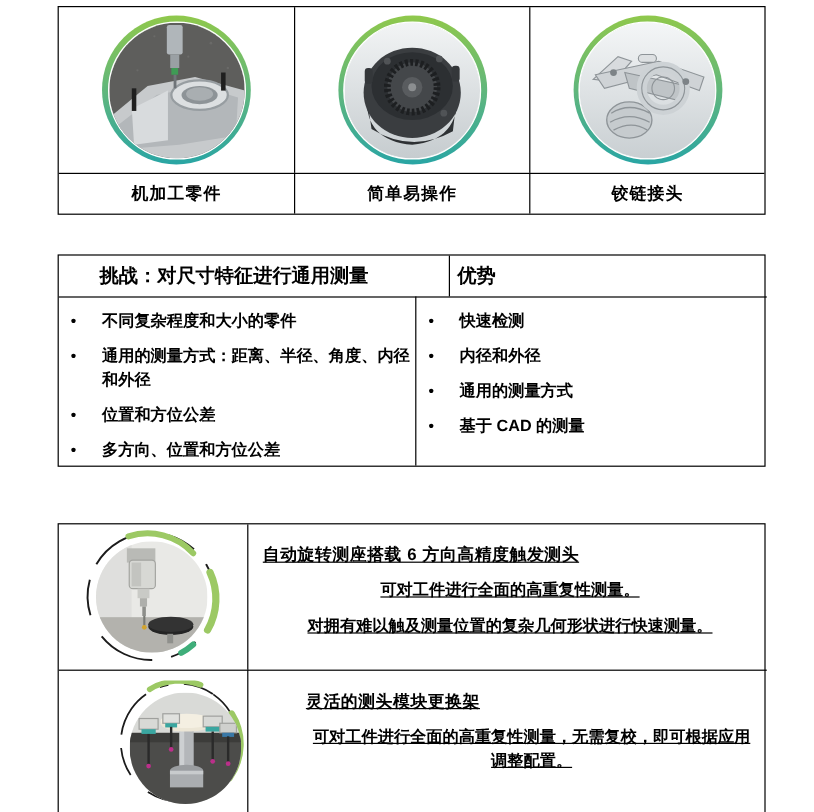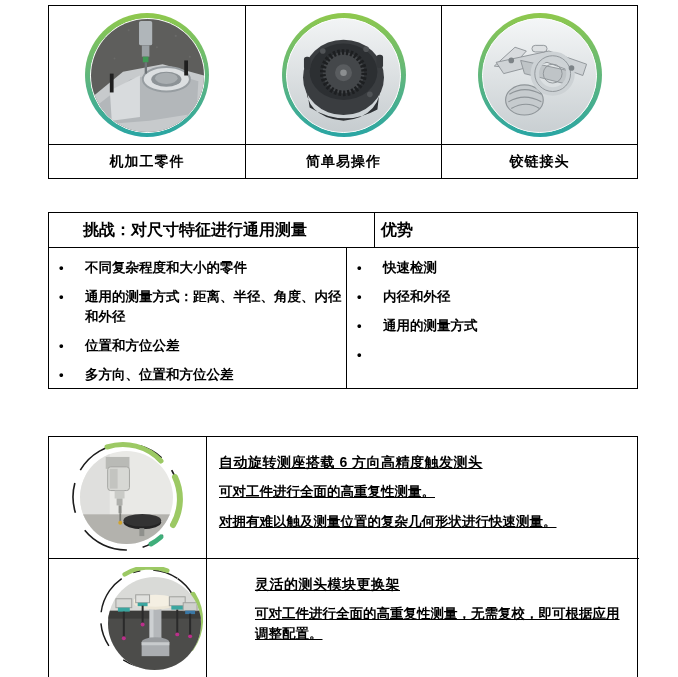--- a/index.html
+++ b/index.html
@@ -36,21 +36,21 @@
   .blist { list-style: none; }
   .blist li { display: flex; font-size: 13.5px; font-weight: 600; line-height: 20px; margin-bottom: 9px; }
   .bullet-mark { flex: 0 0 28px; padding-left: 2px; font-size: 13px; line-height: 20px; }
 
   
   .t3 { top: 436px; grid-template-columns: 157px 433px; grid-template-rows: 121px 131px; text-decoration: underline; }
   .t3 .icell { display: flex; align-items: center; justify-content: center; }
   .t3 .tcell { border-left: 1px solid #000; padding: 17px 8px 0 12px; }
   .t3 .row2 { border-top: 1px solid #000; padding-left: 48px; }
   .feat-title { font-size: 14px; font-weight: 800; margin-bottom: 10px; letter-spacing: .5px; }
-  .feat-line { font-size: 13.5px; font-weight: 600; line-height: 20px; margin-bottom: 10px; }
+  .feat-line { font-size: 13.5px; font-weight: 600; line-height: 20px; margin-bottom: 10px; text-align: center; }
 
   .arcwrap { position: relative; width: 118px; height: 114px; }
   .arcwrap .arcs { position: absolute; inset: 0; }
   .arcwrap .photo {
     position: absolute; left: 11px; top: 10px; width: 93px; height: 93px;
     border-radius: 50%; overflow: hidden;
   }
   .arcwrap .photo svg { display: block; width: 100%; height: 100%; }
 </style>
 </head>
@@ -191,20 +191,21 @@
       <li>
         <span class="bullet-mark">•</span>
         <span>内径和外径</span>
       </li>
       <li>
         <span class="bullet-mark">•</span>
         <span>通用的测量方式</span>
       </li>
       <li>
         <span class="bullet-mark">•</span>
+        <span>基于 CAD 的测量</span>
       </li>
     </ul>
   </div>
 </div>
 
 <div class="tbl t3">
 
   <div class="icell">
     <div class="arcwrap">
       <svg class="arcs" viewBox="0 0 118 114">

